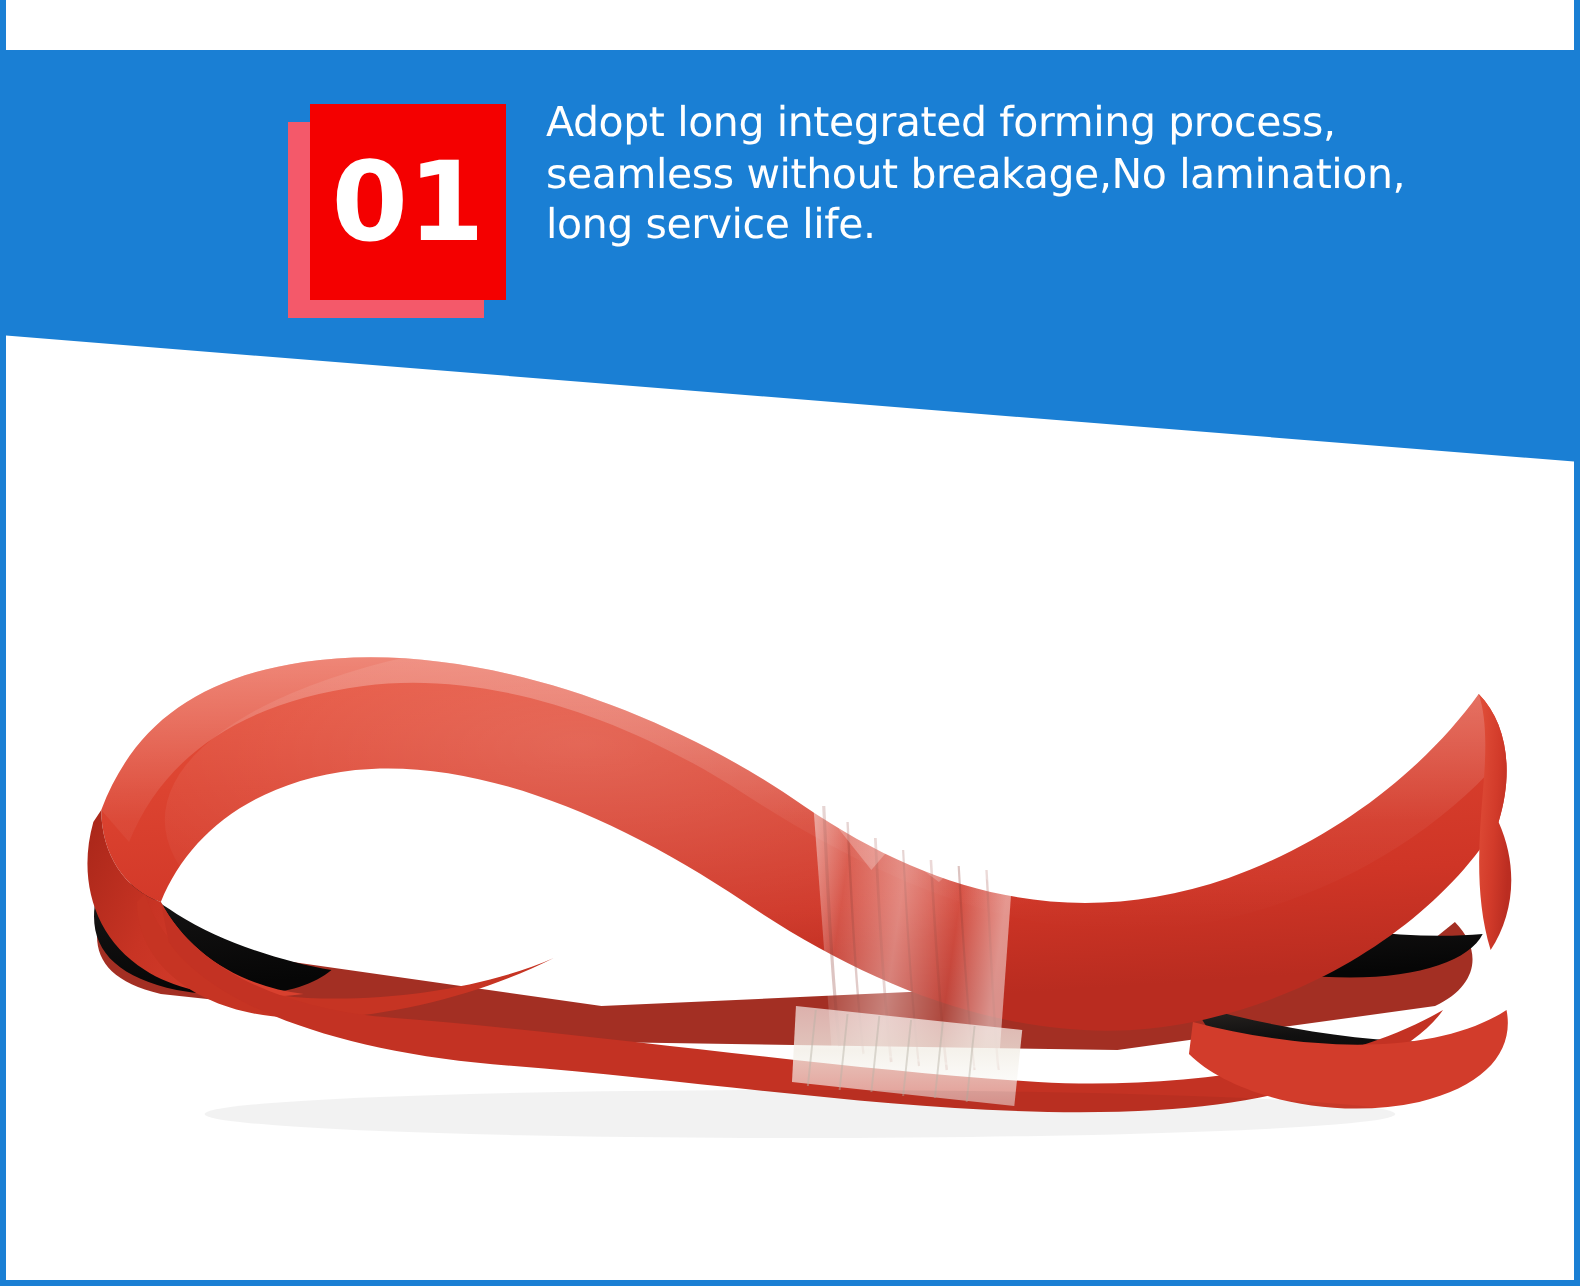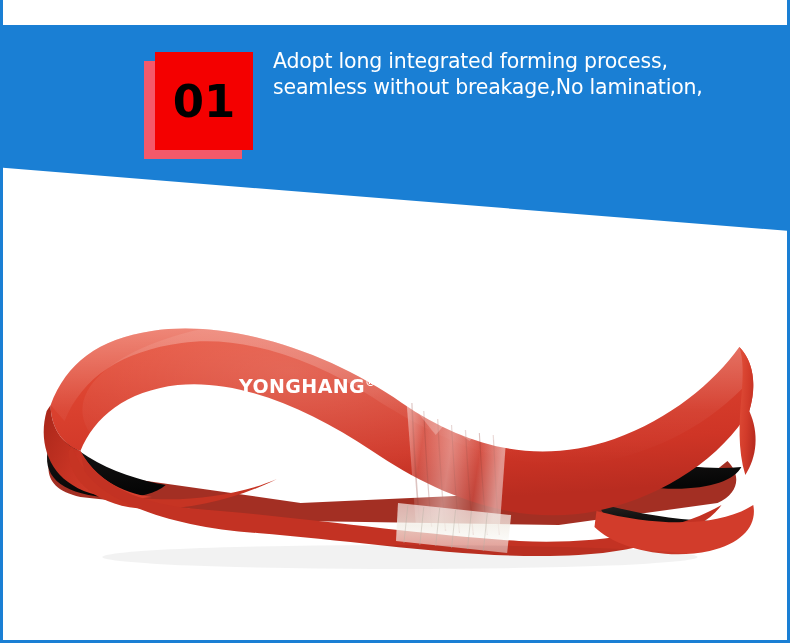--- a/index.html
+++ b/index.html
@@ -49,23 +49,23 @@
   .badge-front {
     position:absolute;
     left:11px; top:0;
     width:98px; height:98px;
     background:#f40000;
     display:flex;
     align-items:center;
     justify-content:center;
   }
   .badge-number {
-    color:#000000;
+    color:#ffffff;
     font-family:"DejaVu Sans", sans-serif;
-    font-size:45px;
+    font-size:55px;
     font-weight:bold;
     letter-spacing:0px;
     line-height:1;
     user-select:none;
   }
 
   
   .headline {
     position:absolute;
     left:270px; top:49px;
@@ -122,20 +122,21 @@
   <div class="badge-wrap">
     <div class="badge-shadow"></div>
     <div class="badge-front">
       <span class="badge-number">01</span>
     </div>
   </div>
 
   <div class="headline">
     <span class="ln">Adopt long integrated forming process,</span>
     <span class="ln">seamless without breakage,No lamination,</span>
+    <span class="ln">long service life.</span>
   </div>
 
   <div class="photo">
     <svg viewBox="0 0 790 375" preserveAspectRatio="none">
       <defs>
 
         <linearGradient id="gRedFace" x1="0" y1="0" x2="0.25" y2="1">
           <stop offset="0%" stop-color="#e9553f"></stop>
           <stop offset="35%" stop-color="#dc4330"></stop>
           <stop offset="75%" stop-color="#cf3526"></stop>
@@ -300,17 +301,14 @@
         <path d="M 440,273 L 436,311" stroke="#b8b2a6" stroke-width="1" fill="none"></path>
         <path d="M 456,275 L 452,313" stroke="#b8b2a6" stroke-width="1" fill="none"></path>
         <path d="M 472,276 L 468,314" stroke="#b8b2a6" stroke-width="1" fill="none"></path>
         <path d="M 488,278 L 484,316" stroke="#b8b2a6" stroke-width="1" fill="none"></path>
       </g>
 
       <ellipse cx="400" cy="322" rx="300" ry="12" fill="#000000" opacity="0.05"></ellipse>
     </svg>
   </div>
 
-  <div class="wordmark">
-    <span>YONGHANG</span><span class="reg">®</span>
-  </div>
 
 </div>
 
 </body></html>

